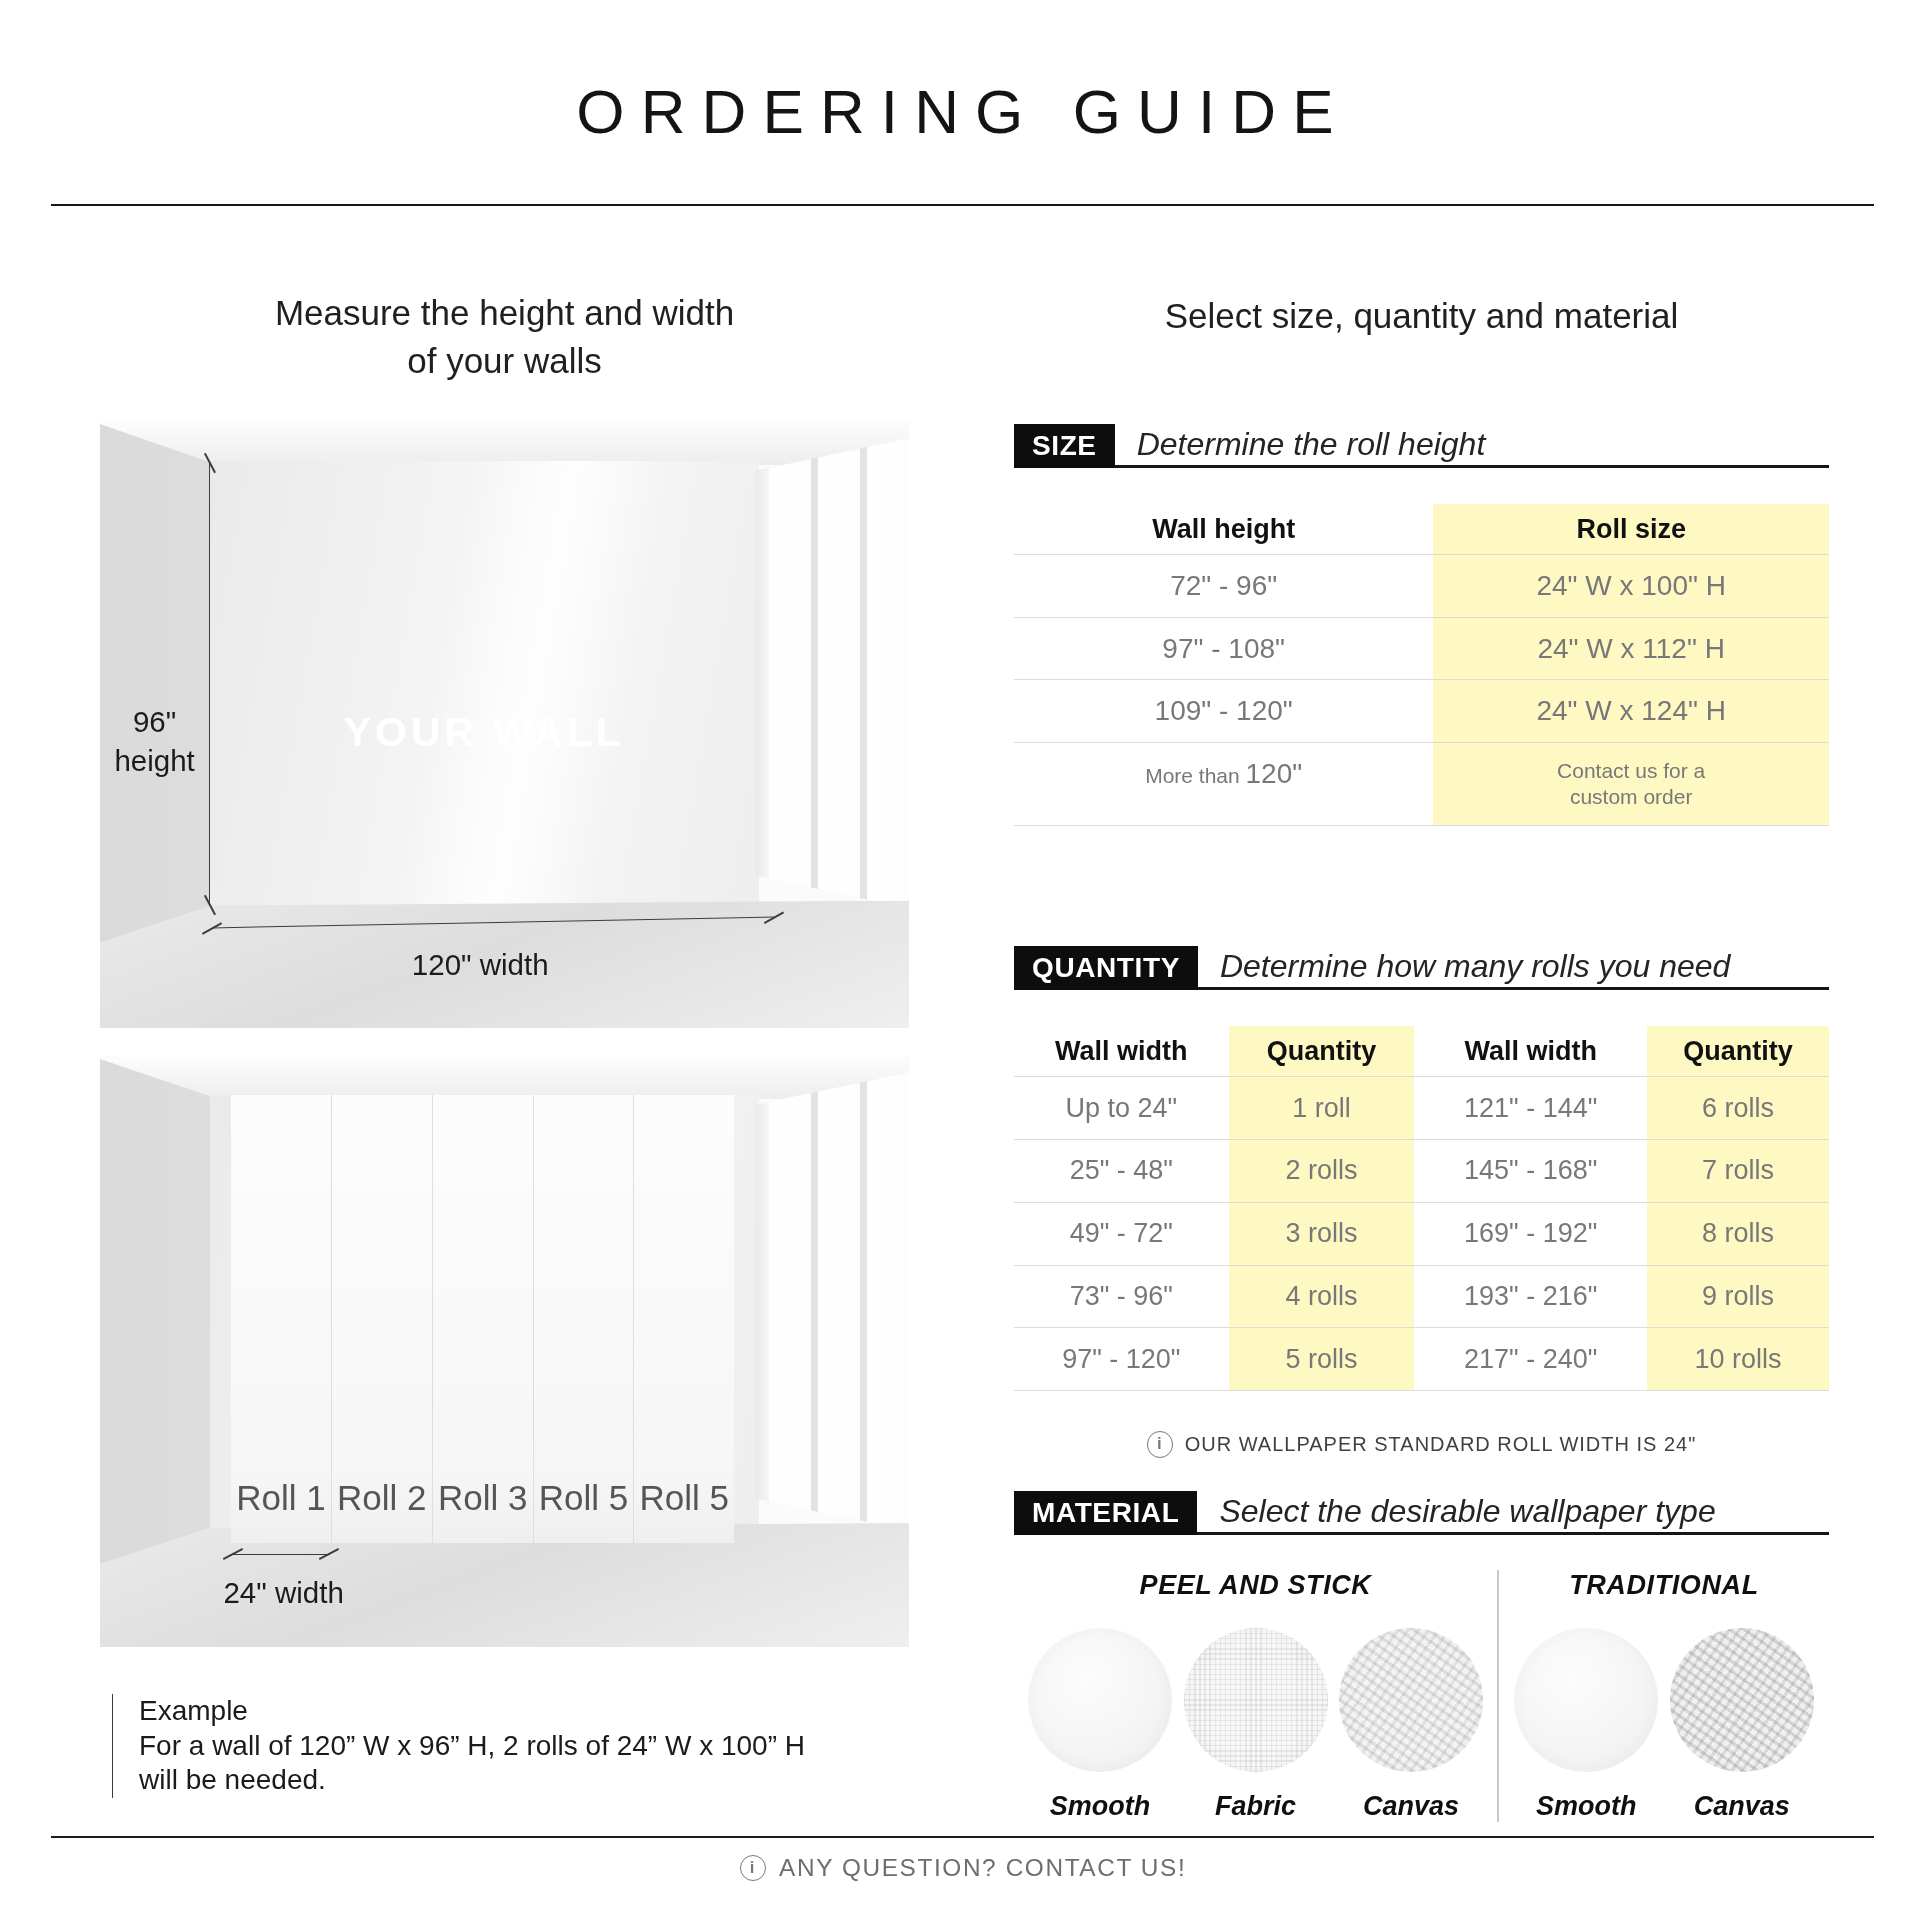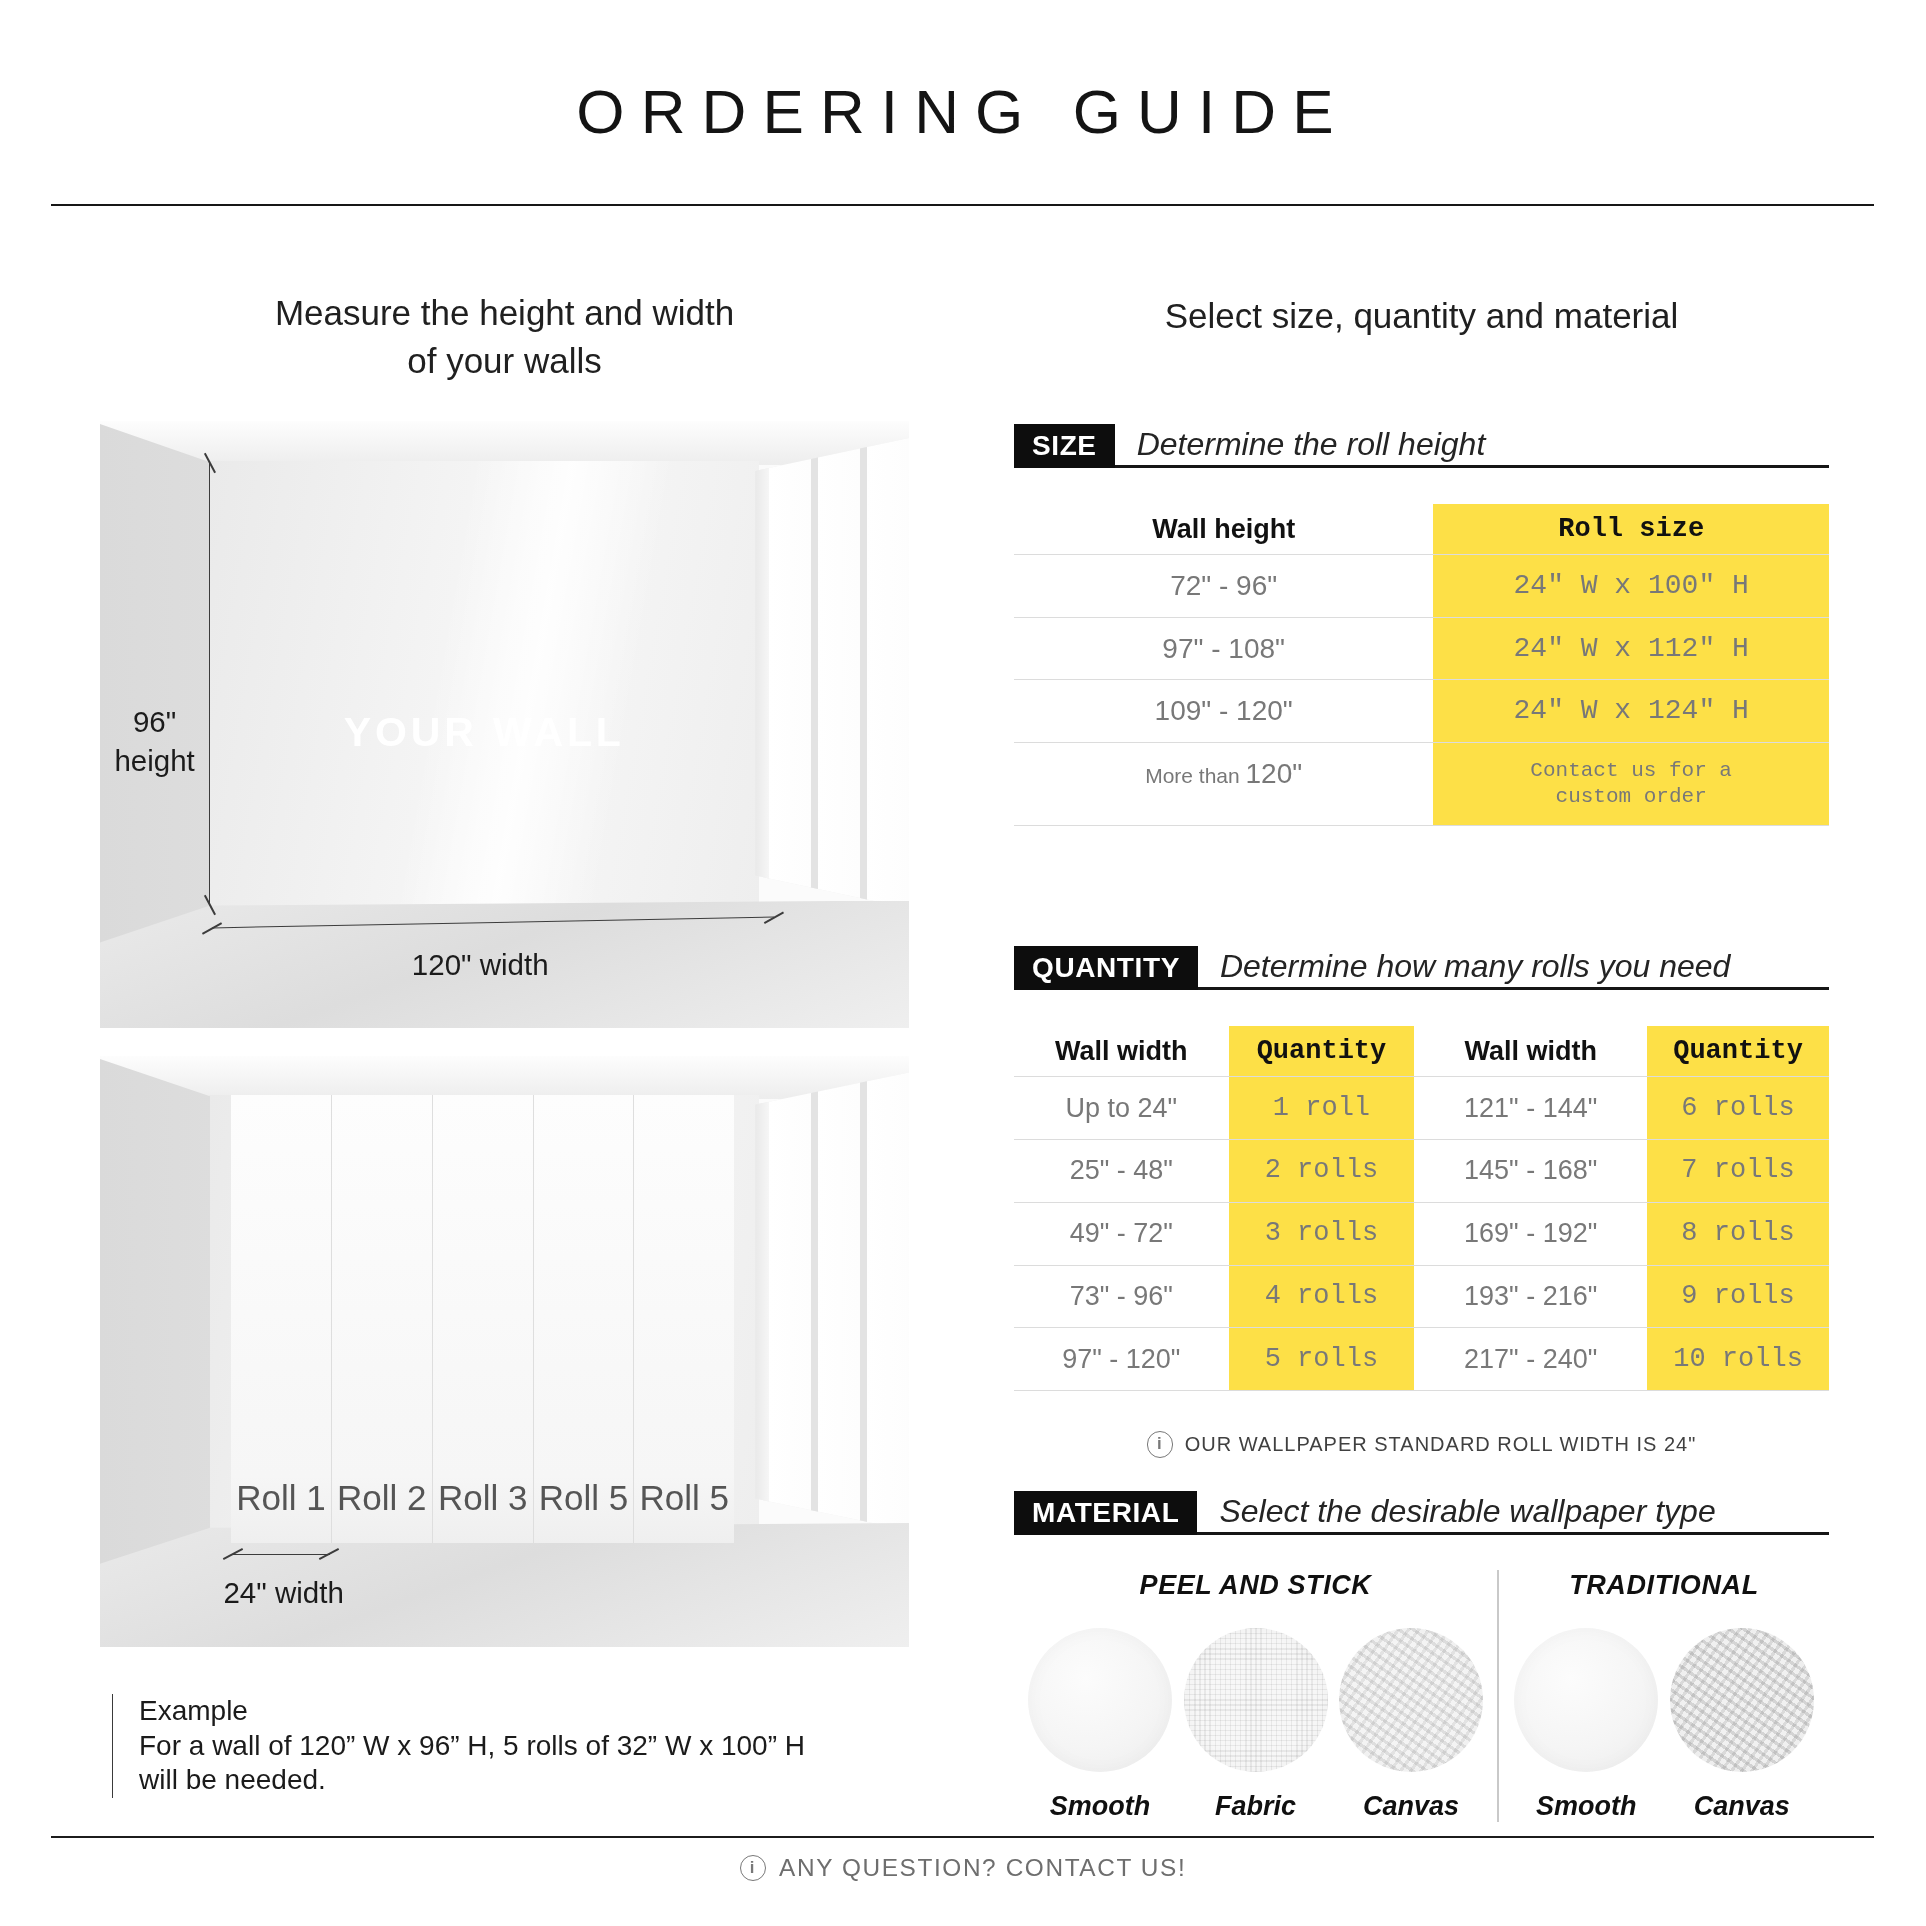--- a/index.html
+++ b/index.html
@@ -81,21 +81,21 @@
            display:flex; align-items:center; padding:0 18px; }
   .sh-right { flex:1; border-bottom:3.2px solid #161616; display:flex; align-items:center;
               padding-left:22px; font-size:32px; color:#242424;font-style:italic; }
 
   .size-table { margin-top:36px; }
   .srow { display:grid; grid-template-columns:1.06fr 1fr; border-bottom:1.3px solid #dcdcdc; }
   .srow > div { text-align:center; }
   .srow.hdr > div { font-weight:bold; font-size:27px; color:#111111; padding:10.3px 0 9px; }
   .srow.body > div { font-size:28px; color:#787878; padding:14.8px 0; }
   .srow .pfx { font-size:21px; }
-  .shade { background:#fde047;font-family:Liberation Mono, monospace; }
+  .shade { background:#fef9c3; }
   .roll-small { font-size:21px !important; line-height:1.25; }
   .roll-small span { display:inline-block; max-width:218px; }
 
   .q-table { margin-top:36px; }
   .qrow { display:grid; grid-template-columns:1.18fr 1.02fr 1.28fr 1fr; border-bottom:1.3px solid #dcdcdc; }
   .qrow > div { text-align:center; }
   .qrow.hdr > div { font-weight:bold; font-size:27px; color:#111111; padding:10.3px 0 9px; }
   .qrow.body > div { font-size:27px; color:#787878; padding:15.4px 0; }
 
   .note { margin-top:40px; display:flex; align-items:center; justify-content:center; gap:11.6px;
@@ -198,21 +198,21 @@
       <div class="panel">
         <span class="roll">Roll 5</span>
         </div>
     </div>
     <div class="dim-h" id="dim-w2"></div>
     <div class="lbl-width" id="lbl-w2">24" width</div>
   </div>
 
   <div class="example">
     <div>Example</div>
-    <div>For a wall of 120” W x 96” H, 5 rolls of 32” W x 100” H</div>
+    <div>For a wall of 120” W x 96” H, 2 rolls of 24” W x 100” H</div>
     <div>will be needed.</div>
   </div>
 
   <div class="section" id="sec-size">
     <div class="section-head">
       <div class="badge">SIZE</div>
       <div class="sh-right">Determine the roll height</div>
     </div>
     <div class="size-table">
       <div class="srow hdr">

